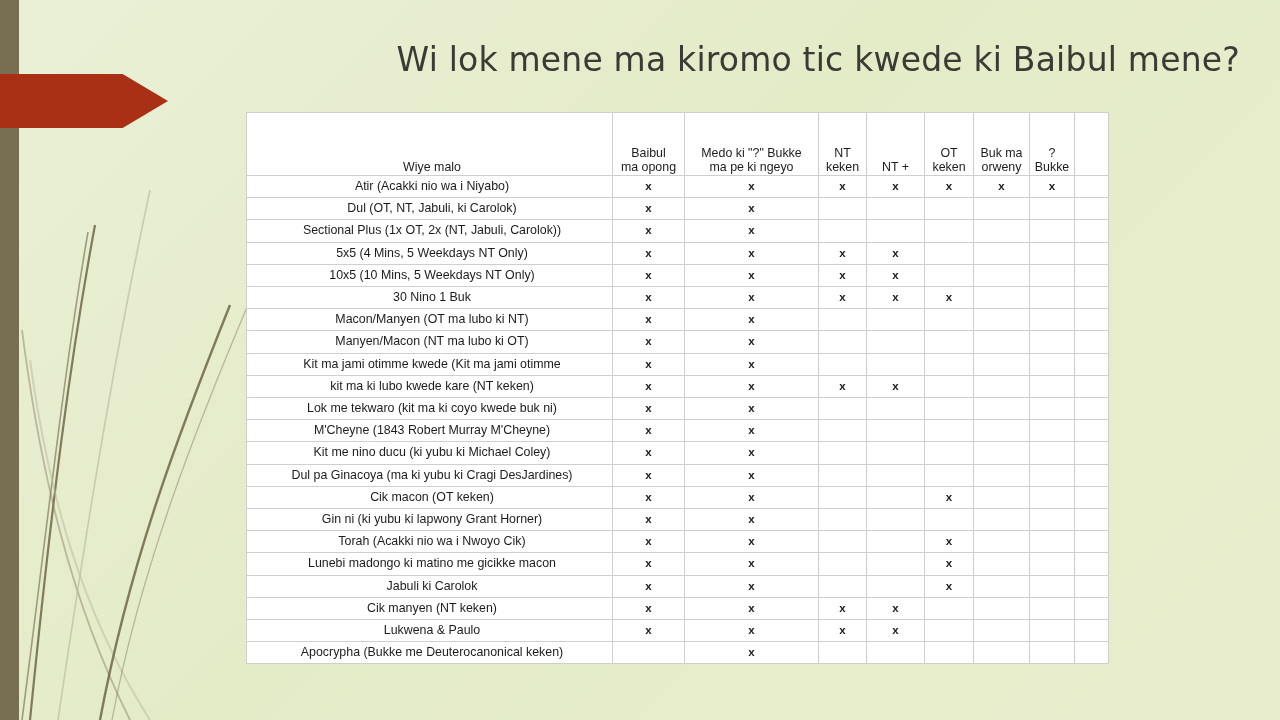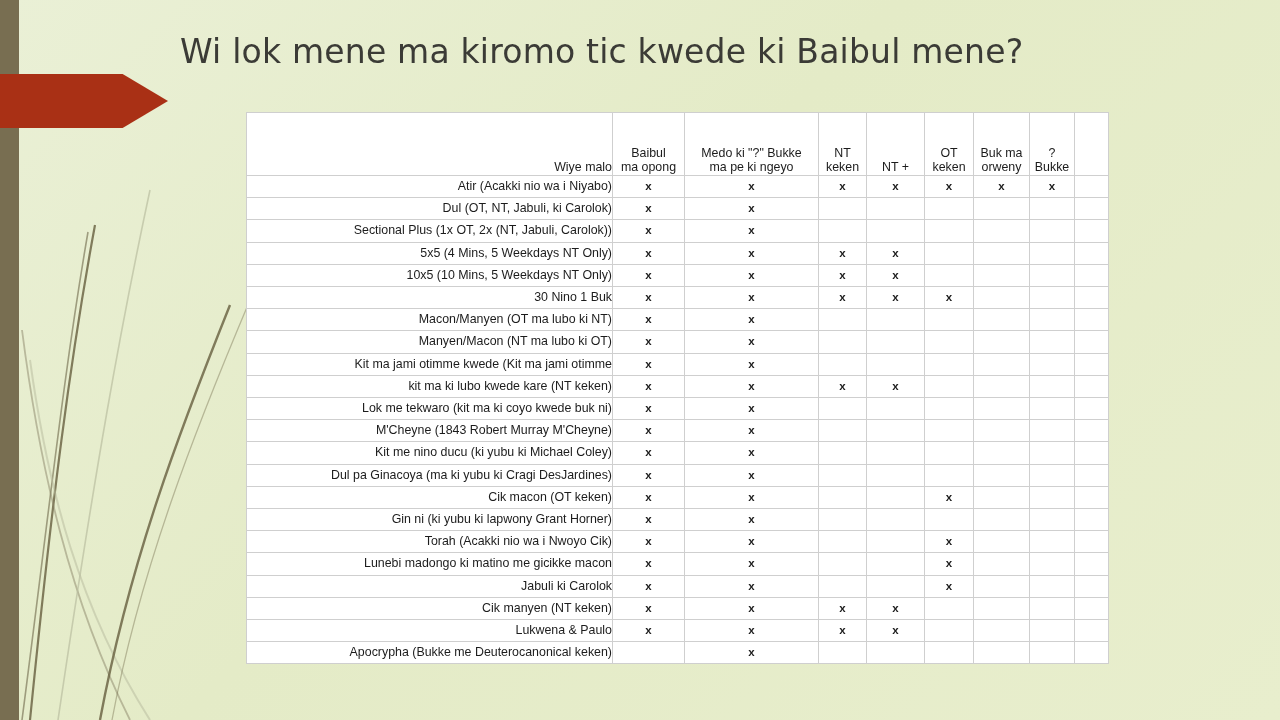--- a/index.html
+++ b/index.html
@@ -45,23 +45,23 @@
     width: 168px;
     height: 54px;
     background: #A93015;
     z-index: 4;
     clip-path: polygon(0 0, 73% 0, 100% 50%, 73% 100%, 0 100%);
   }
   
   .title {
     position: absolute;
     left: 180px;
-    top: 32px;
+    top: 40px;
     width: 1060px;
-    text-align: left;
+    text-align: right;
     font-size: 33px;
     font-weight: 400;
     color: #3b3b36;
     font-family: "DejaVu Sans", sans-serif;
     letter-spacing: 0.2px;
     z-index: 5;
     white-space: nowrap;
   }
   
   .table-wrap {
@@ -100,34 +100,34 @@
     height: 62px;
     text-align: center;
     padding: 0 2px 4px 2px;
     line-height: 1.18;
     font-size: 12.4px;
     vertical-align: bottom;
     color: #1c1c1c;
     margin-left: 45px;
   }
   thead th.label-head {
-    text-align: right;
+    text-align: center;
     padding-left: 5px;
   }
   tbody td {
     height: 21.2px;
     line-height: 21.2px;
     text-align: center;
     font-size: 12.4px;
     color: #1c1c1c;
     overflow: hidden;
     white-space: nowrap;
   }
   tbody td.row-label {
-    text-align: right;
+    text-align: center;
     padding-left: 5px;
   }
   .mark {
     font-size: 11.5px;
     font-weight: 600;
     color: #1c1c1c;
   }
 </style>
 </head>
 <body>

